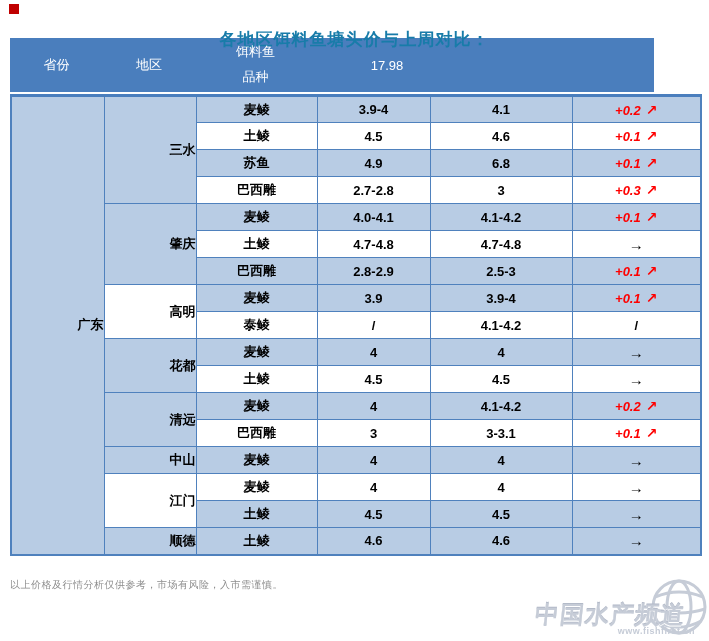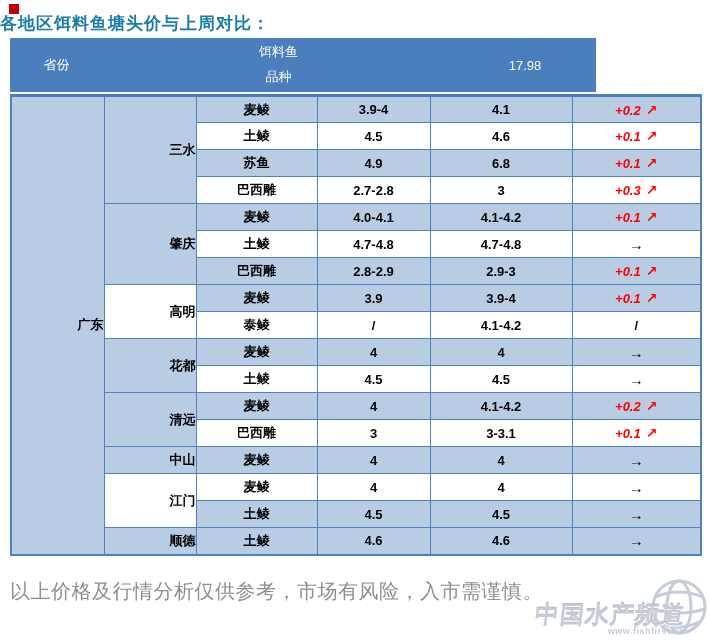--- a/index.html
+++ b/index.html
@@ -4,59 +4,60 @@
 <style>
   :root{
     --header-bg:#4a7ebd; --band:#b8cce4; --border:#4f81bd; --title:#187ca9;
     --up-red:#fe0000; --footer-gray:#8e8e8e; --wm:#c6ccd7;
   }
   *{box-sizing:border-box;}
   html,body{margin:0;padding:0;}
   body{width:709px;height:641px;background:#fff;font-family:"Liberation Sans","DejaVu Sans",sans-serif;}
   .page{position:relative;width:709px;height:641px;overflow:hidden;background:#fff;}
   .corner-mark{position:absolute;left:9px;top:4px;width:10px;height:10px;background:#c00000;}
-  .title{margin:0;padding-top:12px;height:38px;font-size:17px;font-weight:bold;
+  .title{margin:0;padding-top:28px;height:38px;text-align:center;font-size:17px;font-weight:bold;
          color:var(--title);letter-spacing:1px;}
   
-  .thead{display:flex;width:586px;height:54px;margin:0 0 2px 10px;background:var(--header-bg);
-         color:#fff;font-size:13px;justify-content:space-between;}
+  .thead{display:flex;width:644px;height:54px;margin:0 0 2px 10px;background:var(--header-bg);
+         color:#fff;font-size:13px;}
   .th{display:flex;align-items:center;justify-content:center;text-align:center;}
   .c0{width:93px;} .c1{width:92px;} .c2{width:121px;flex-direction:column;line-height:1.9;} 
   .c3{width:113px;} .c4{width:142px;} .c5{width:129px;}
   
   table.tbody{border-collapse:collapse;table-layout:fixed;width:690px;margin-left:10px;
               border:2px solid var(--border);border-top:3px solid var(--header-bg);}
   td{border:1px solid var(--border);height:27px;padding:0;text-align:center;vertical-align:middle;
      font-size:13px;color:#000;font-weight:bold;background:#fff;overflow:hidden;}
   td.shade{background:var(--band);}
   td.province,td.region{font-size:13px;text-align:right;}
   td.change.up{color:var(--up-red);font-style:italic;}
   .arrow{margin-left:5px;font-size:14px;}
   .flat{font-size:15px;}
   
-  .footer{margin:22px 0 0 10px;font-size:20px;color:var(--footer-gray);letter-spacing:0.5px;}
+  .footer{margin:22px 0 0 10px;font-size:10px;color:var(--footer-gray);letter-spacing:0.5px;}
   
   .watermark{position:absolute;left:528px;top:577px;width:181px;height:63px;overflow:hidden;}
   .globe{position:absolute;right:-2px;top:0;}
   .wm-name{position:absolute;right:24px;top:22px;font-size:24px;font-weight:bold;color:var(--wm);
            letter-spacing:1px;transform:skewX(-6deg);white-space:nowrap;
            text-shadow:0 1px 0 #ffffff, 0 -1px 0 #b3bac8;}
-  .wm-url{position:absolute;right:24px;top:49px;font-size:9px;font-weight:bold;color:var(--wm);letter-spacing:0.5px;}
+  .wm-url{position:absolute;right:14px;top:49px;font-size:9px;font-weight:bold;color:var(--wm);letter-spacing:0.5px;}
 </style>
 </head>
 <body>
 
 <div class="page">
 
   <div class="corner-mark"></div>
 
   <div class="title">各地区饵料鱼塘头价与上周对比：</div>
 
   <div class="thead">
     <div class="th c0">省份</div>
+    <div class="th c1">地区</div>
     <div class="th c2">
       <span>饵料鱼</span>
       <span>品种</span>
     </div>
     <div class="th c4">17.98</div>
   </div>
 
   <table class="tbody">
     <colgroup>
       <col style="width:93px">
@@ -102,21 +103,21 @@
         </tr>
         <tr>
           <td class="species">土鲮</td>
           <td class="num">4.7-4.8</td>
           <td class="num">4.7-4.8</td>
           <td class="change"><span class="flat">→</span></td>
         </tr>
         <tr>
           <td class="species shade">巴西雕</td>
           <td class="num shade">2.8-2.9</td>
-          <td class="num shade">2.9-3</td>
+          <td class="num shade">2.5-3</td>
           <td class="change shade up"><span>+0.1</span><span class="arrow">↗</span></td>
         </tr>
         <tr>
           <td class="region" rowspan="2">高明</td>
           <td class="species shade">麦鲮</td>
           <td class="num shade">3.9</td>
           <td class="num shade">3.9-4</td>
           <td class="change shade up"><span>+0.1</span><span class="arrow">↗</span></td>
         </tr>
         <tr>

